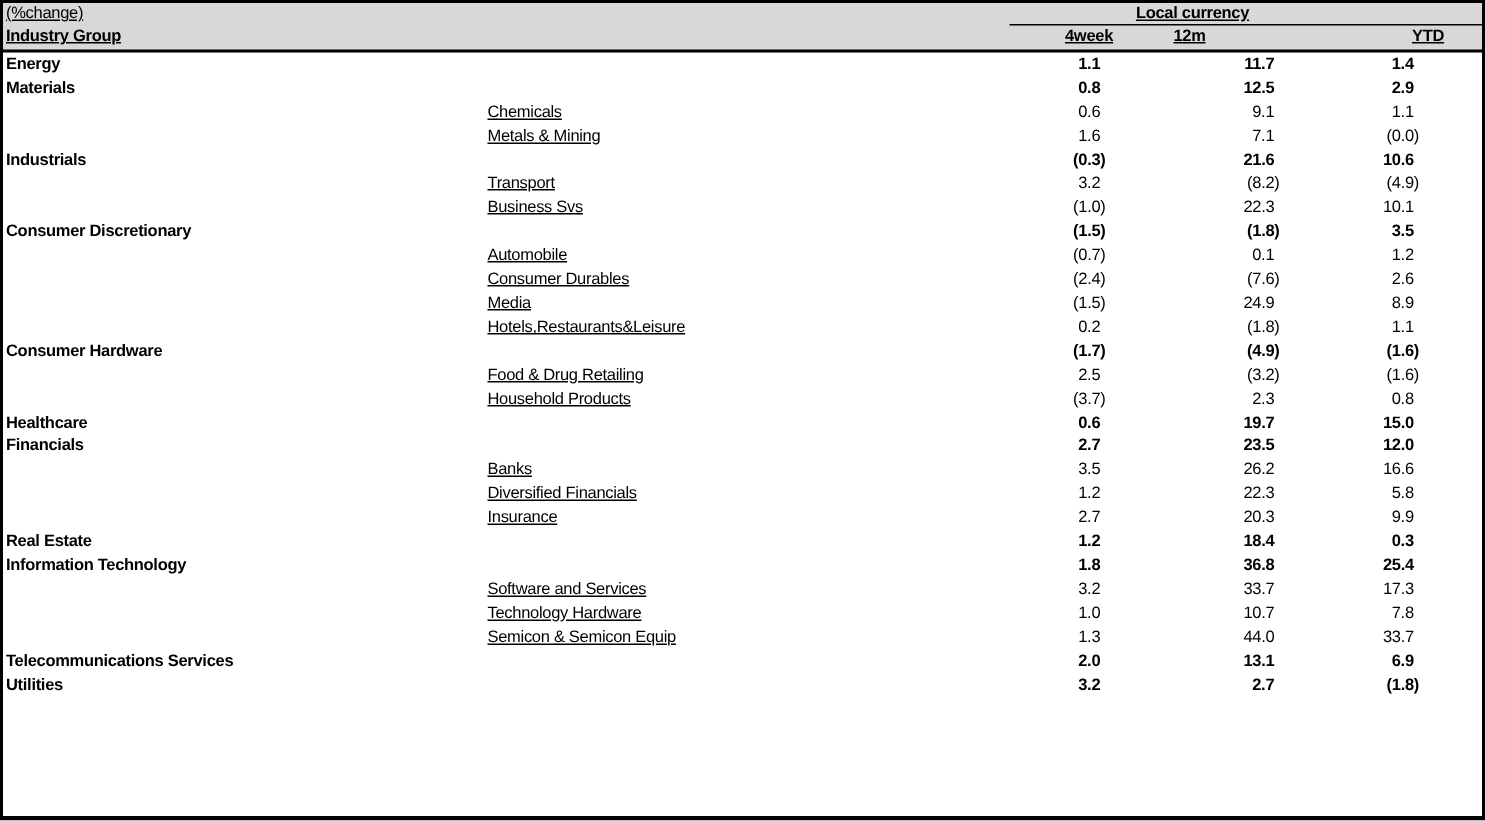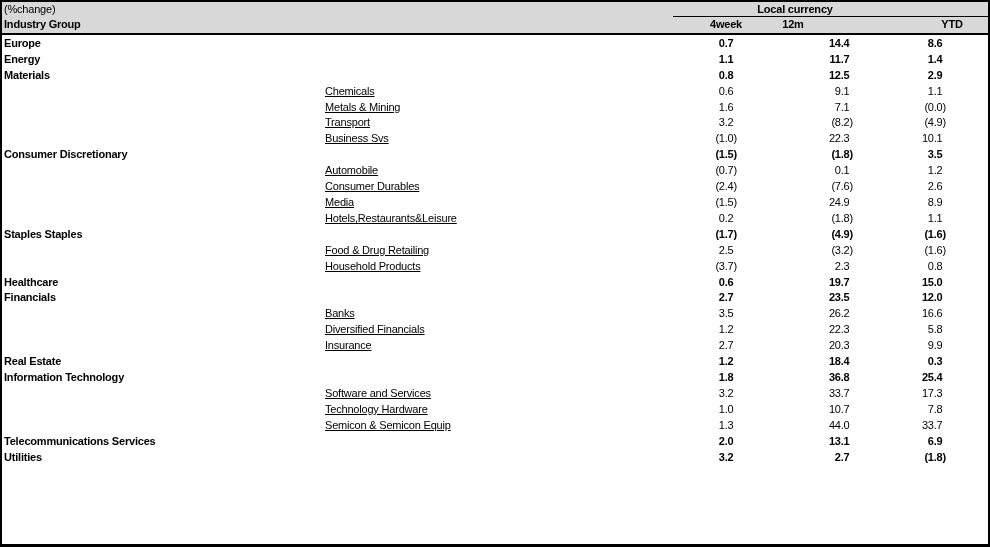--- a/index.html
+++ b/index.html
@@ -27,21 +27,21 @@
     font-size: 11px;
     overflow: hidden;
   }
   
   .thead {
     position: relative;
     height: 31px;
     background: var(--header-bg);
     border-bottom: 2px solid var(--border-color);
   }
-  .thead .cell { position: absolute; white-space: nowrap; line-height: 13px; }
+  .thead .cell { position: absolute; white-space: nowrap; line-height: 13px; text-decoration: underline; }
   .change-note       { left: 2px;  top: 1px;  font-weight: normal; }
   .row-header        { left: 2px;  top: 16px; font-weight: bold; }
   .currency-header   { left: 793px; top: 1px; transform: translateX(-50%); font-weight: bold; }
   .currency-underline{
     position: absolute; left: 671px; top: 14px;
     width: 315px; height: 1px; background: var(--border-color);
   }
   .col-head { font-weight: bold; top: 16px; transform: translateX(-50%); }
   .col-head.c0 { left: 724px; }
   .col-head.c1 { left: 791px; }
@@ -67,27 +67,20 @@
     <span class="cell change-note">(%change)</span>
     <span class="cell currency-header">Local currency</span>
     <div class="currency-underline"></div>
     <span class="cell row-header">Industry Group</span>
     <span class="cell col-head c0">4week</span>
     <span class="cell col-head c1">12m</span>
     <span class="cell col-head c2">YTD</span>
   </div>
   <div class="tbody">
       <div class="row group">
-    <span class="lbl-main">Europe</span>
-
-    <span class="val v0">0.7<i class="ph" style="font-style: normal;">)</i></span>
-    <span class="val v1">14.4<i class="ph" style="font-style: normal;">)</i></span>
-    <span class="val v2">8.6<i class="ph" style="font-style: normal;">)</i></span>
-  </div>
-      <div class="row group">
     <span class="lbl-main">Energy</span>
 
     <span class="val v0">1.1<i class="ph" style="font-style: normal;">)</i></span>
     <span class="val v1">11.7<i class="ph" style="font-style: normal;">)</i></span>
     <span class="val v2">1.4<i class="ph" style="font-style: normal;">)</i></span>
   </div>
       <div class="row group">
     <span class="lbl-main">Materials</span>
 
     <span class="val v0">0.8<i class="ph" style="font-style: normal;">)</i></span>
@@ -101,20 +94,27 @@
     <span class="val v1">9.1<i class="ph" style="font-style: normal;">)</i></span>
     <span class="val v2">1.1<i class="ph" style="font-style: normal;">)</i></span>
   </div>
       <div class="row sub">
 
     <span class="lbl-sub">Metals &amp; Mining</span>
     <span class="val v0">1.6<i class="ph" style="font-style: normal;">)</i></span>
     <span class="val v1">7.1<i class="ph" style="font-style: normal;">)</i></span>
     <span class="val v2">(0.0)</span>
   </div>
+      <div class="row group">
+    <span class="lbl-main">Industrials</span>
+
+    <span class="val v0">(0.3)</span>
+    <span class="val v1">21.6<i class="ph" style="font-style: normal;">)</i></span>
+    <span class="val v2">10.6<i class="ph" style="font-style: normal;">)</i></span>
+  </div>
       <div class="row sub">
 
     <span class="lbl-sub">Transport</span>
     <span class="val v0">3.2<i class="ph" style="font-style: normal;">)</i></span>
     <span class="val v1">(8.2)</span>
     <span class="val v2">(4.9)</span>
   </div>
       <div class="row sub">
 
     <span class="lbl-sub">Business Svs</span>
@@ -151,21 +151,21 @@
     <span class="val v2">8.9<i class="ph" style="font-style: normal;">)</i></span>
   </div>
       <div class="row sub">
 
     <span class="lbl-sub">Hotels,Restaurants&amp;Leisure</span>
     <span class="val v0">0.2<i class="ph" style="font-style: normal;">)</i></span>
     <span class="val v1">(1.8)</span>
     <span class="val v2">1.1<i class="ph" style="font-style: normal;">)</i></span>
   </div>
       <div class="row group">
-    <span class="lbl-main">Staples Staples</span>
+    <span class="lbl-main">Consumer Hardware</span>
 
     <span class="val v0">(1.7)</span>
     <span class="val v1">(4.9)</span>
     <span class="val v2">(1.6)</span>
   </div>
       <div class="row sub">
 
     <span class="lbl-sub">Food &amp; Drug Retailing</span>
     <span class="val v0">2.5<i class="ph" style="font-style: normal;">)</i></span>
     <span class="val v1">(3.2)</span>

